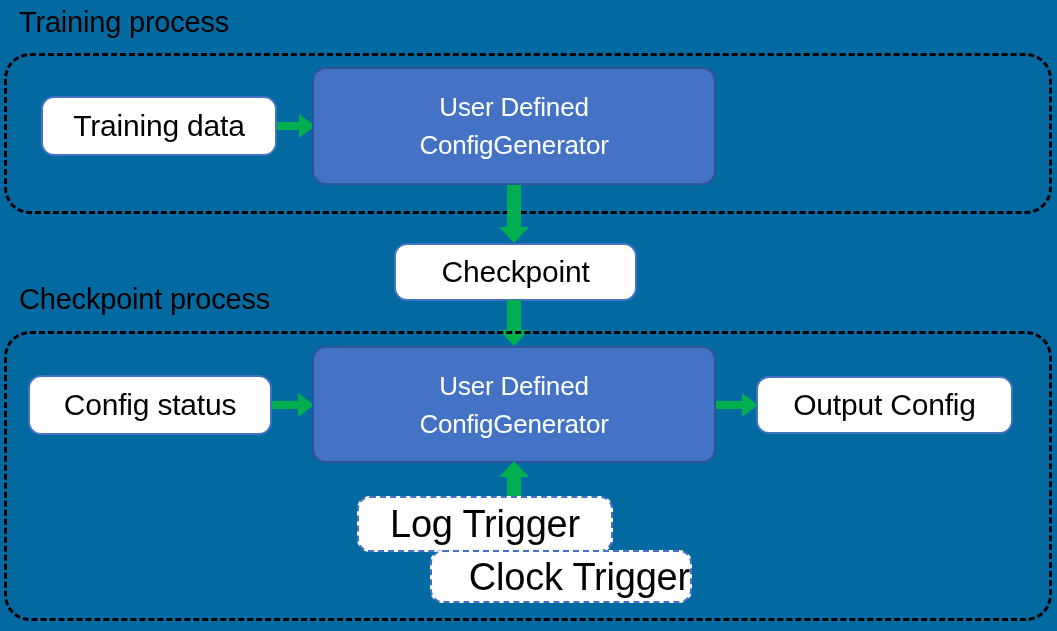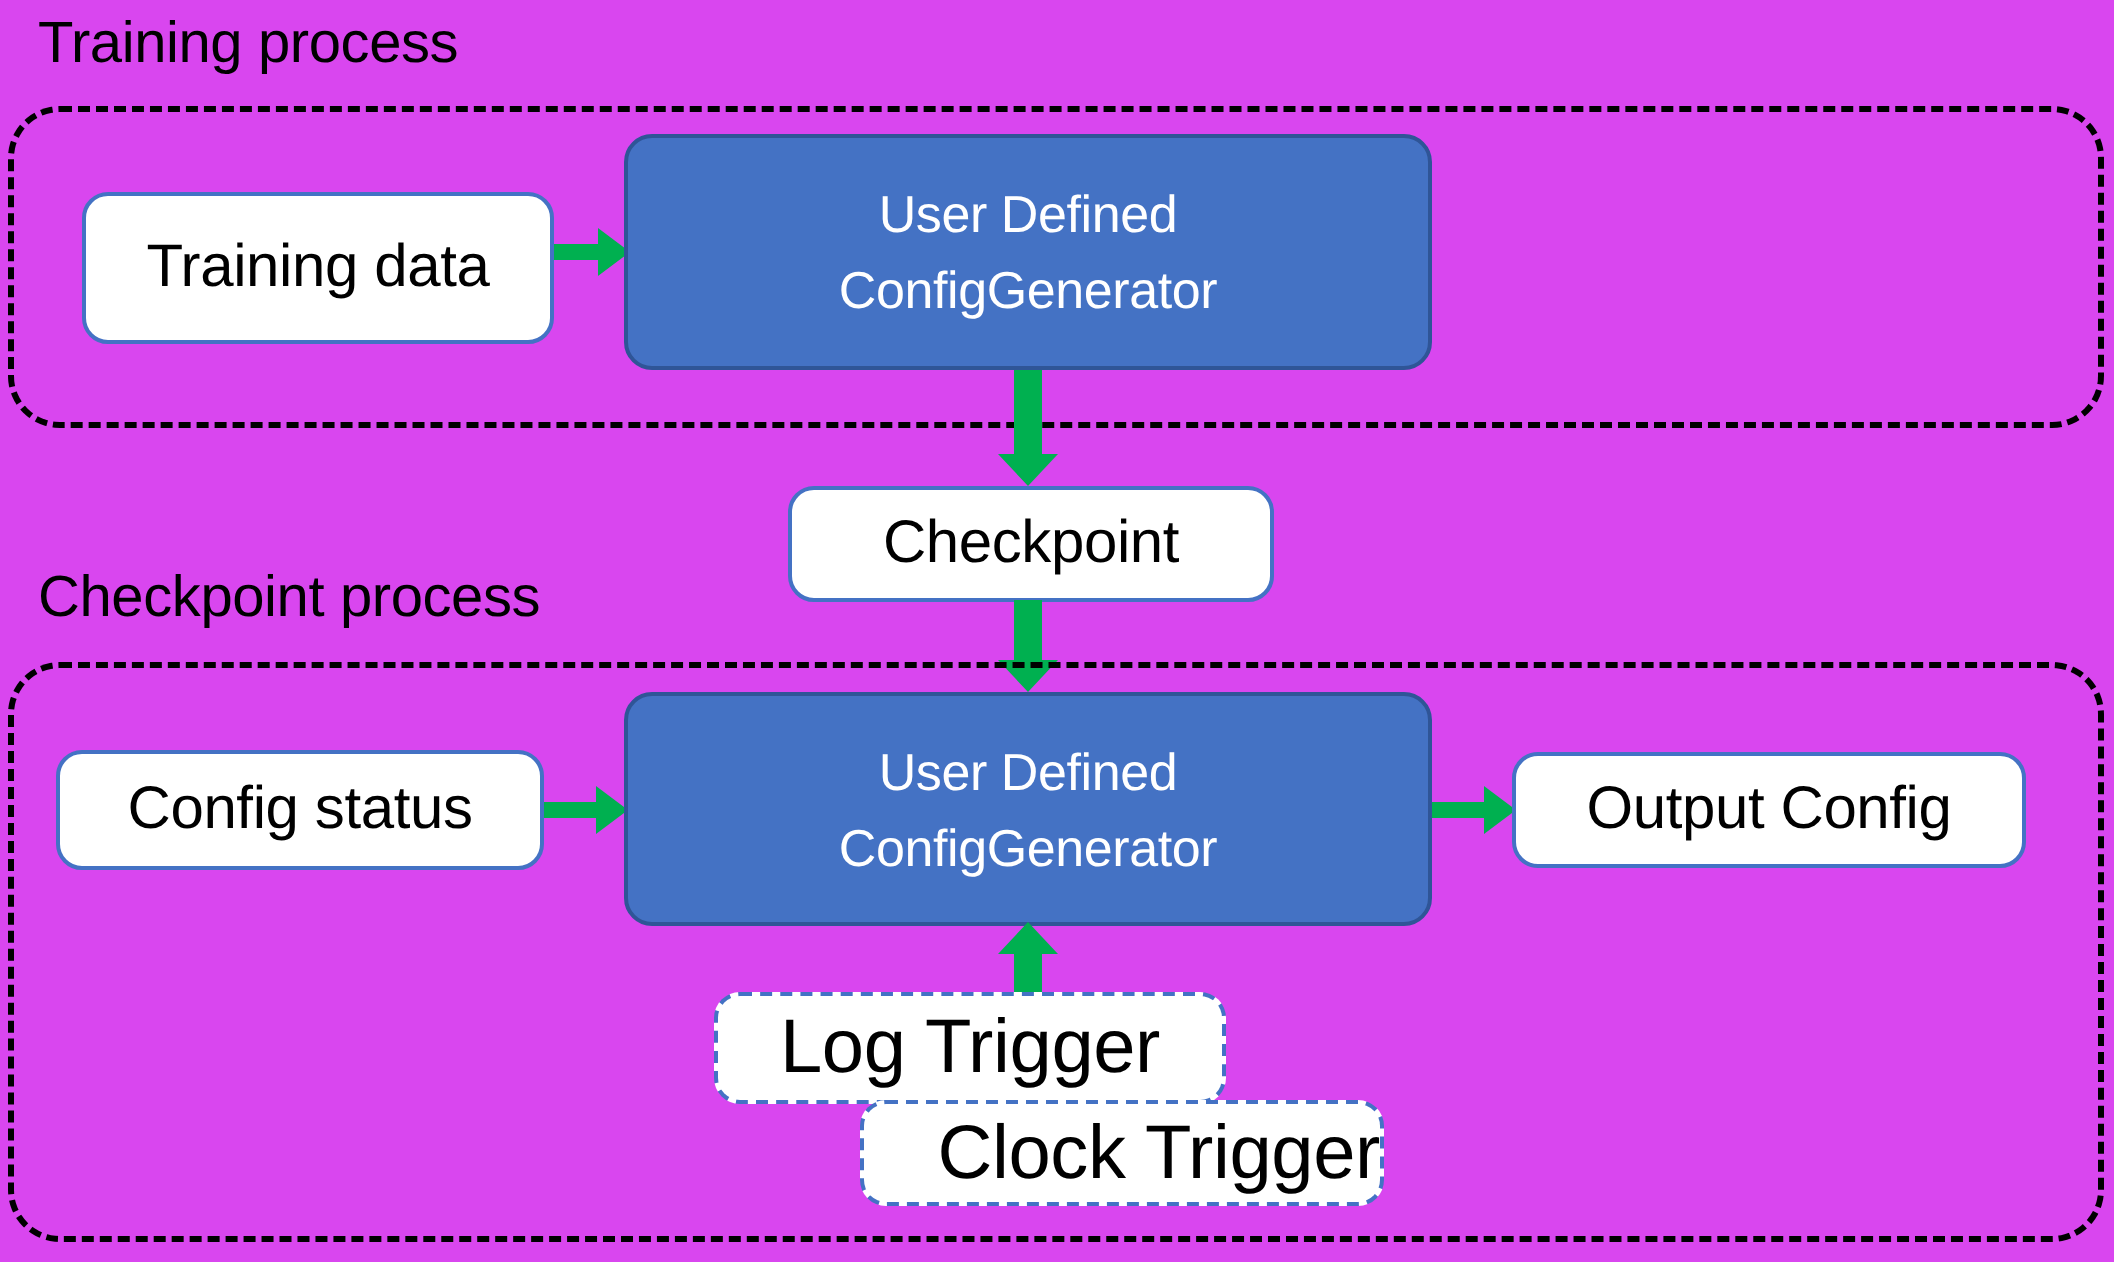--- a/index.html
+++ b/index.html
@@ -7,21 +7,21 @@
     padding: 0;
     background: #ffffff;
   }
   body {
     font-family: "Liberation Sans", sans-serif;
   }
   #canvas {
     position: relative;
     width: 1057px;
     height: 631px;
-    background: #d946ef;
+    background: #0369a1;
     overflow: hidden;
   }
   .section-label {
     position: absolute;
     font-size: 29px;
     line-height: 34px;
     color: #000000;
     white-space: nowrap;
     letter-spacing: -0.2px;
   }
@@ -81,21 +81,21 @@
 </style>
 </head>
 <body>
 
 <div id="canvas">
 
   <div class="section-label" style="left:19px; top:5px;">Training process</div>
 
   <div class="dashed-container" style="left:4px; top:53px; width:1048px; height:161px;"></div>
 
-  <div class="node node-plain" style="left:41px; top:96px; width:236px; height:76px;">
+  <div class="node node-plain" style="left:41px; top:96px; width:236px; height:60px;">
     <span class="node-text">Training data</span>
   </div>
 
   <div class="arrow" style="left:277px; top:112px;">
     <svg width="40" height="28" viewBox="0 0 40 28">
       <path d="M0 10 H22 V2 L38 14 L22 26 V18 H0 Z" fill="#00B050"></path>
     </svg>
   </div>
 
   <div class="node node-filled" style="left:312px; top:67px; width:404px; height:118px;">

